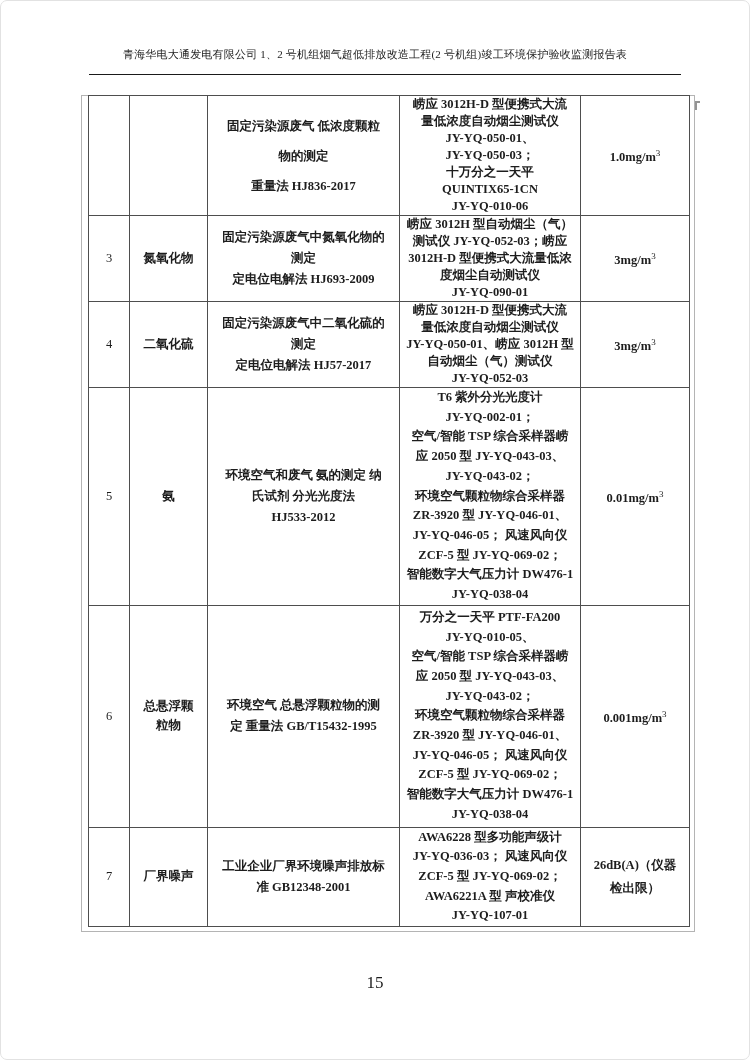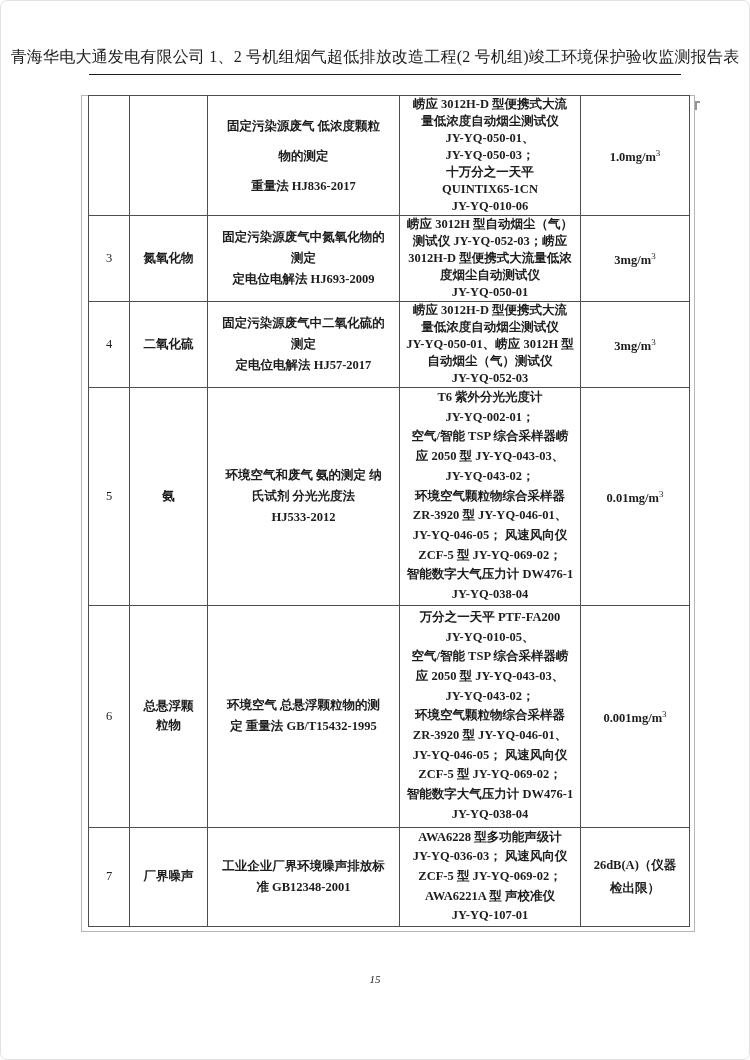--- a/index.html
+++ b/index.html
@@ -3,21 +3,21 @@
 <meta charset="utf-8">
 <style>
   html,body{margin:0;padding:0;background:#fff;}
   .frame{
     position:relative;width:748px;height:1058px;background:#ffffff;
     border:1px solid #e2e2e2;border-radius:7px;overflow:hidden;
     font-family:"Liberation Serif","DejaVu Serif",serif;color:#1d1d1d;
   }
   .doc-title{
     position:absolute;top:46px;left:0;width:100%;text-align:center;
-    font-size:16px;letter-spacing:.2px;white-space:nowrap;
+    font-size:11px;letter-spacing:.2px;white-space:nowrap;
   }
   .title-rule{
     position:absolute;top:73px;left:88px;width:592px;height:0;
     border-top:1.6px solid #1a1a1a;
   }
   .outer-box{
     position:absolute;left:80px;top:94px;width:612px;height:835px;
     border:1px solid #b4b4b4;
   }
   .report-table{
@@ -31,22 +31,21 @@
   .method-cell{line-height:21px;}
   tr.r0 .method-cell{line-height:30px;}
   tr.r0 .instr-cell,tr.r1 .instr-cell,tr.r2 .instr-cell{line-height:17px;}
   tr.r3 .instr-cell,tr.r4 .instr-cell{line-height:19.7px;}
   tr.r5 .instr-cell{line-height:19.6px;}
   .item-cell{line-height:19px;}
   .limit-cell{line-height:19px;}
   .limit-cell sup{font-size:9px;}
   .page-number{
     position:absolute;top:972px;left:0;width:100%;text-align:center;
-    font-size:11px;
-    font-style:italic;
+    font-size:17px;
   }
   .cursor-artifact{
     position:absolute;left:694px;top:100px;width:2px;height:9px;background:#949494;
   }
   .cursor-artifact:before{
     content:"";position:absolute;left:0;top:0;width:5px;height:2px;background:#949494;
   }
 </style>
 </head>
 <body>
@@ -86,21 +85,21 @@
       <tr class="r1" style="height:85px">
         <td class="no-cell">3</td>
         <td class="item-cell pre">氮氧化物</td>
         <td class="method-cell pre">固定污染源废气中氮氧化物的
 测定
 定电位电解法 HJ693-2009</td>
         <td class="instr-cell pre">崂应 3012H 型自动烟尘（气）
 测试仪 JY-YQ-052-03；崂应
 3012H-D 型便携式大流量低浓
 度烟尘自动测试仪
-JY-YQ-050-01</td>
+JY-YQ-090-01</td>
         <td class="limit-cell"><span class="pre">3mg/m</span><sup>3</sup></td>
       </tr>
       <tr class="r2" style="height:85px">
         <td class="no-cell">4</td>
         <td class="item-cell pre">二氧化硫</td>
         <td class="method-cell pre">固定污染源废气中二氧化硫的
 测定
 定电位电解法 HJ57-2017</td>
         <td class="instr-cell pre">崂应 3012H-D 型便携式大流
 量低浓度自动烟尘测试仪

